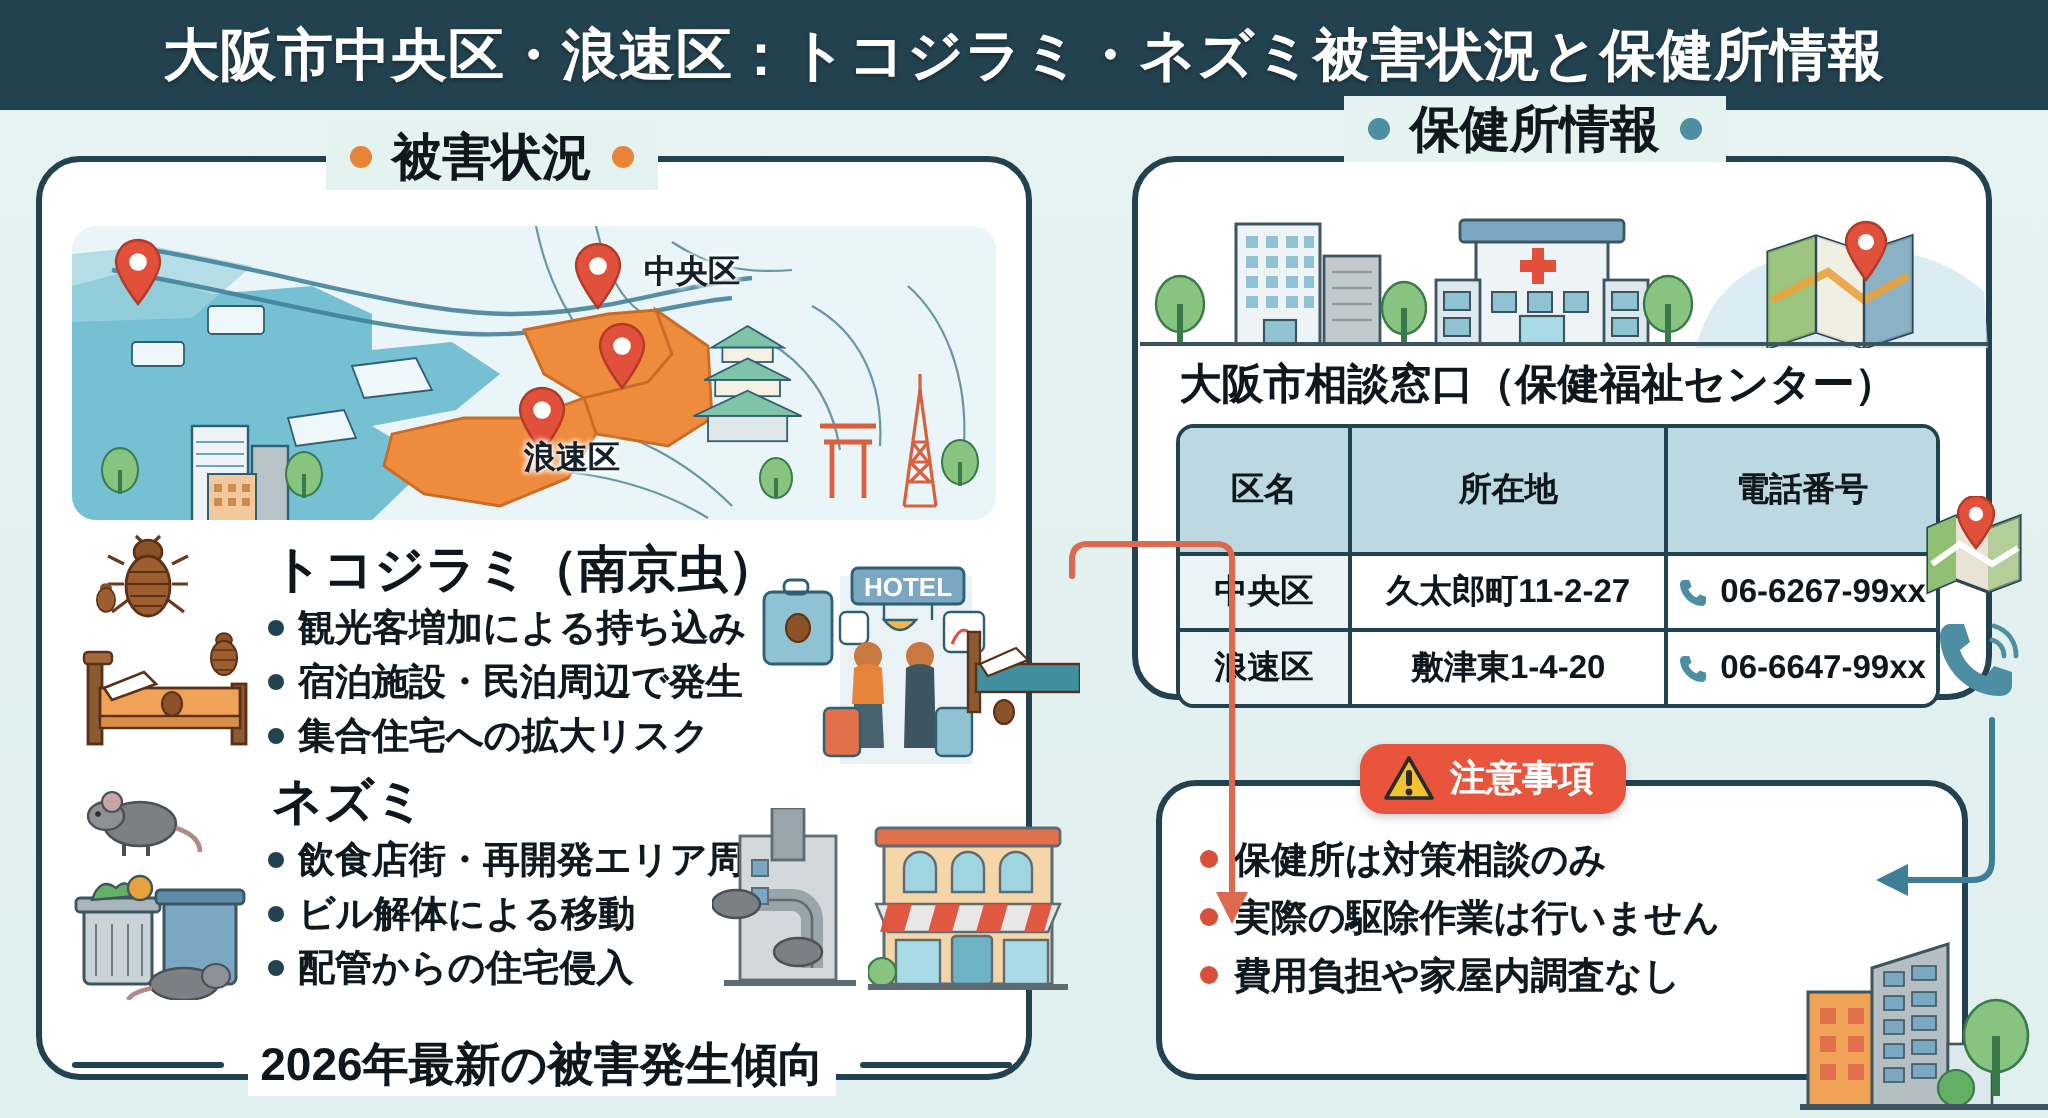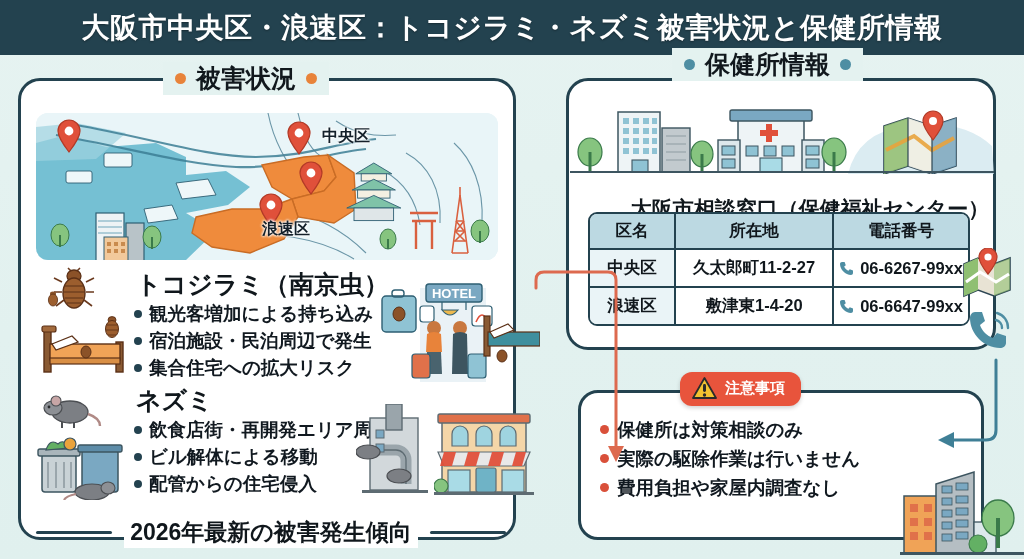--- a/index.html
+++ b/index.html
@@ -108,34 +108,33 @@
     display:flex; align-items:center; justify-content:center; gap:12px;
     z-index:7;
   }
   .footer-strip .line { height:3px; background:#23424f; width:82px; border-radius:2px;}
   .footer-strip .txt { font-size:23px; font-weight:bold; color:#10171c; white-space:nowrap;
     background:#ffffff; padding:0 6px;}
 
   
   .hp-scene { position:absolute; left:570px; top:96px; width:424px; height:78px; }
   .contact-title {
-    position:absolute; left:595px; top:178px; width:430px;
+    position:absolute; left:554px; top:178px; width:430px;
     text-align:center; font-size:21px; font-weight:bold; color:#10171c;
     white-space:nowrap;
-    margin-top:17px;
   }
   table.contact {
     position:absolute; left:588px; top:212px; width:382px;
     border-collapse:separate; border-spacing:0;
     border:2px solid #23424f; border-radius:9px; overflow:hidden;
     background:#fff;
   }
   table.contact th {
     background:#bcd9e2; color:#10171c; font-size:16.5px; font-weight:bold;
-    padding:6px 2px; border-right:2px solid #23424f; border-bottom:2px solid #23424f;
+    padding:20px 2px; border-right:2px solid #23424f; border-bottom:2px solid #23424f;
     white-space:nowrap;
   }
   table.contact th:last-child { border-right:none; }
   table.contact td {
     font-size:16.5px; font-weight:bold; color:#10171c; text-align:center;
     padding:7px 4px; border-right:2px solid #23424f; border-bottom:2px solid #23424f;
     white-space:nowrap; background:#fff;
   }
   table.contact td:first-child { background:#eaf4f7; }
   table.contact tr:last-child td { border-bottom:none; }
@@ -144,21 +143,21 @@
 
   
   .caution-badge {
     position:absolute; left:680px; top:372px;
     background:#e8543c; border-radius:12px;
     padding:5px 16px 6px 12px;
     display:flex; align-items:center; gap:8px;
     z-index:8;
     box-shadow:0 2px 4px rgba(0,0,0,.18);
   }
-  .caution-badge .txt { color:#fff; font-size:15px; font-weight:bold; white-space:nowrap;text-align:center;}
+  .caution-badge .txt { color:#fff; font-size:18px; font-weight:bold; white-space:nowrap;text-align:center;}
   .caution-list { position:absolute; left:600px; top:415px; list-style:none; }
   .caution-list li {
     font-size:18.5px; font-weight:bold; color:#111920;
     line-height:29px; white-space:nowrap;
     display:flex; align-items:center; gap:8px;
   }
   .bul-red { width:9px;height:9px;border-radius:50%;background:#d9503a;flex:none; }
 
   
   .connector { position:absolute; left:0; top:0; width:1024px; height:559px; pointer-events:none; z-index:5;}

